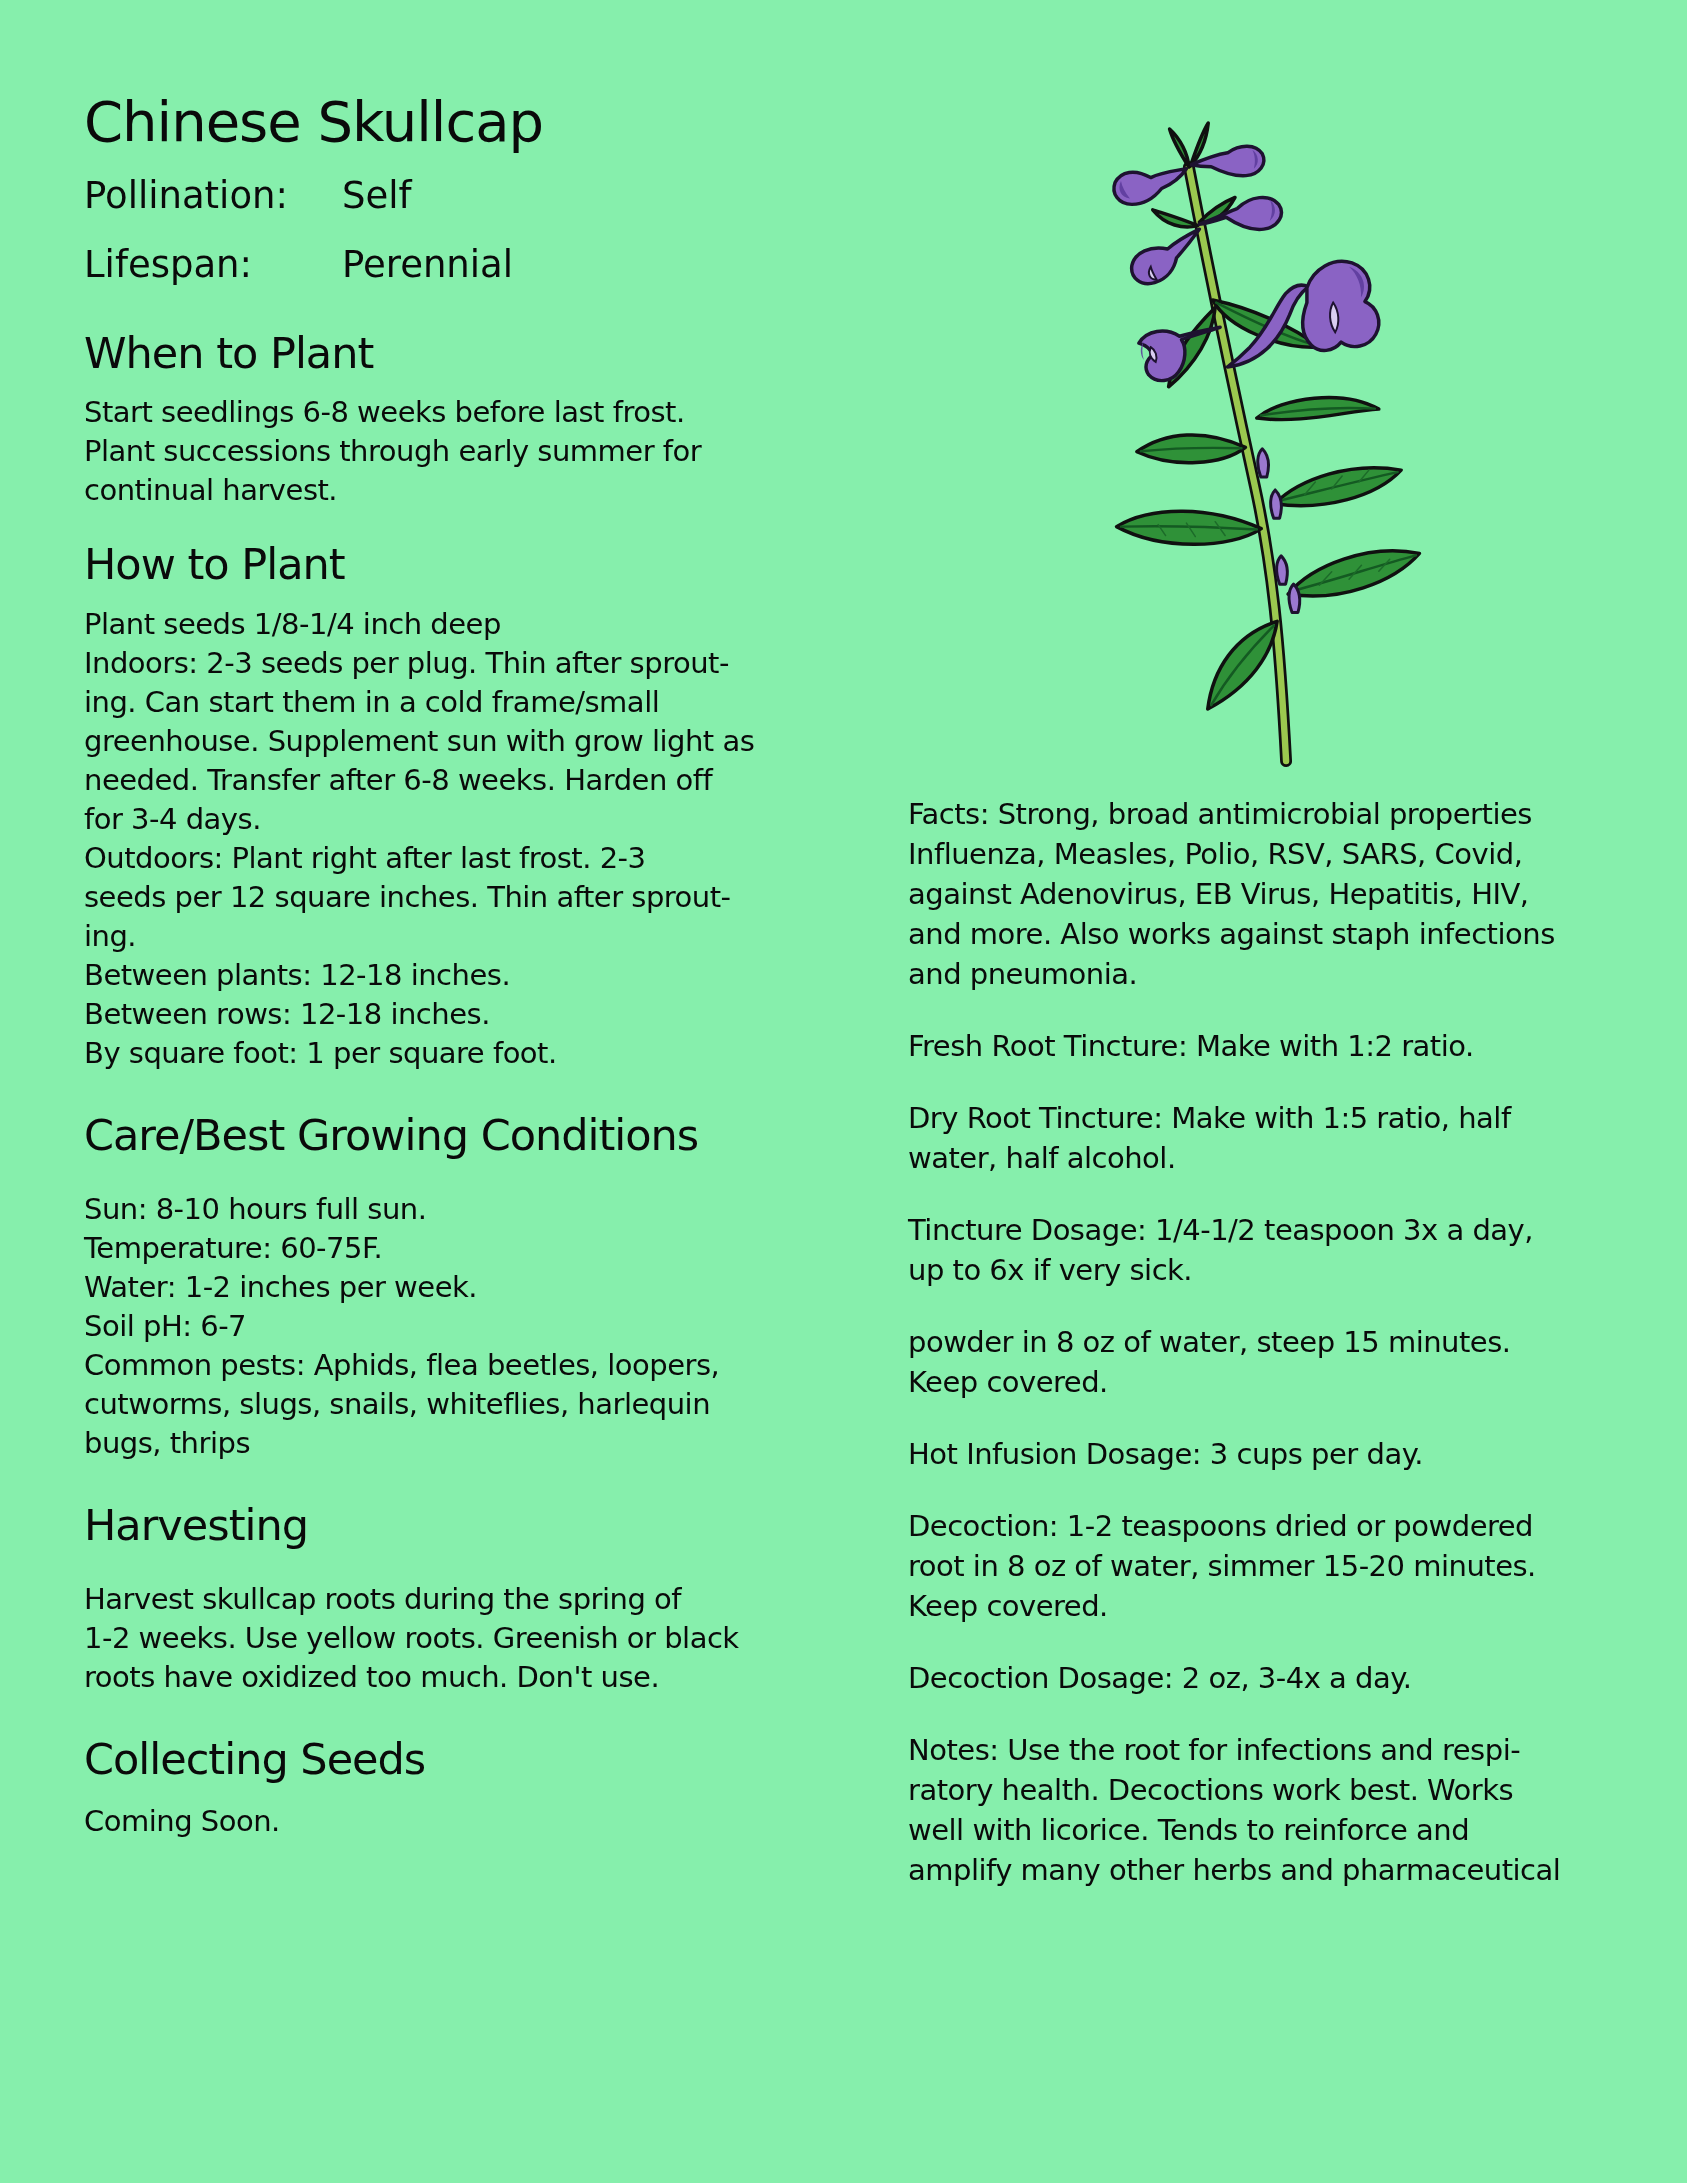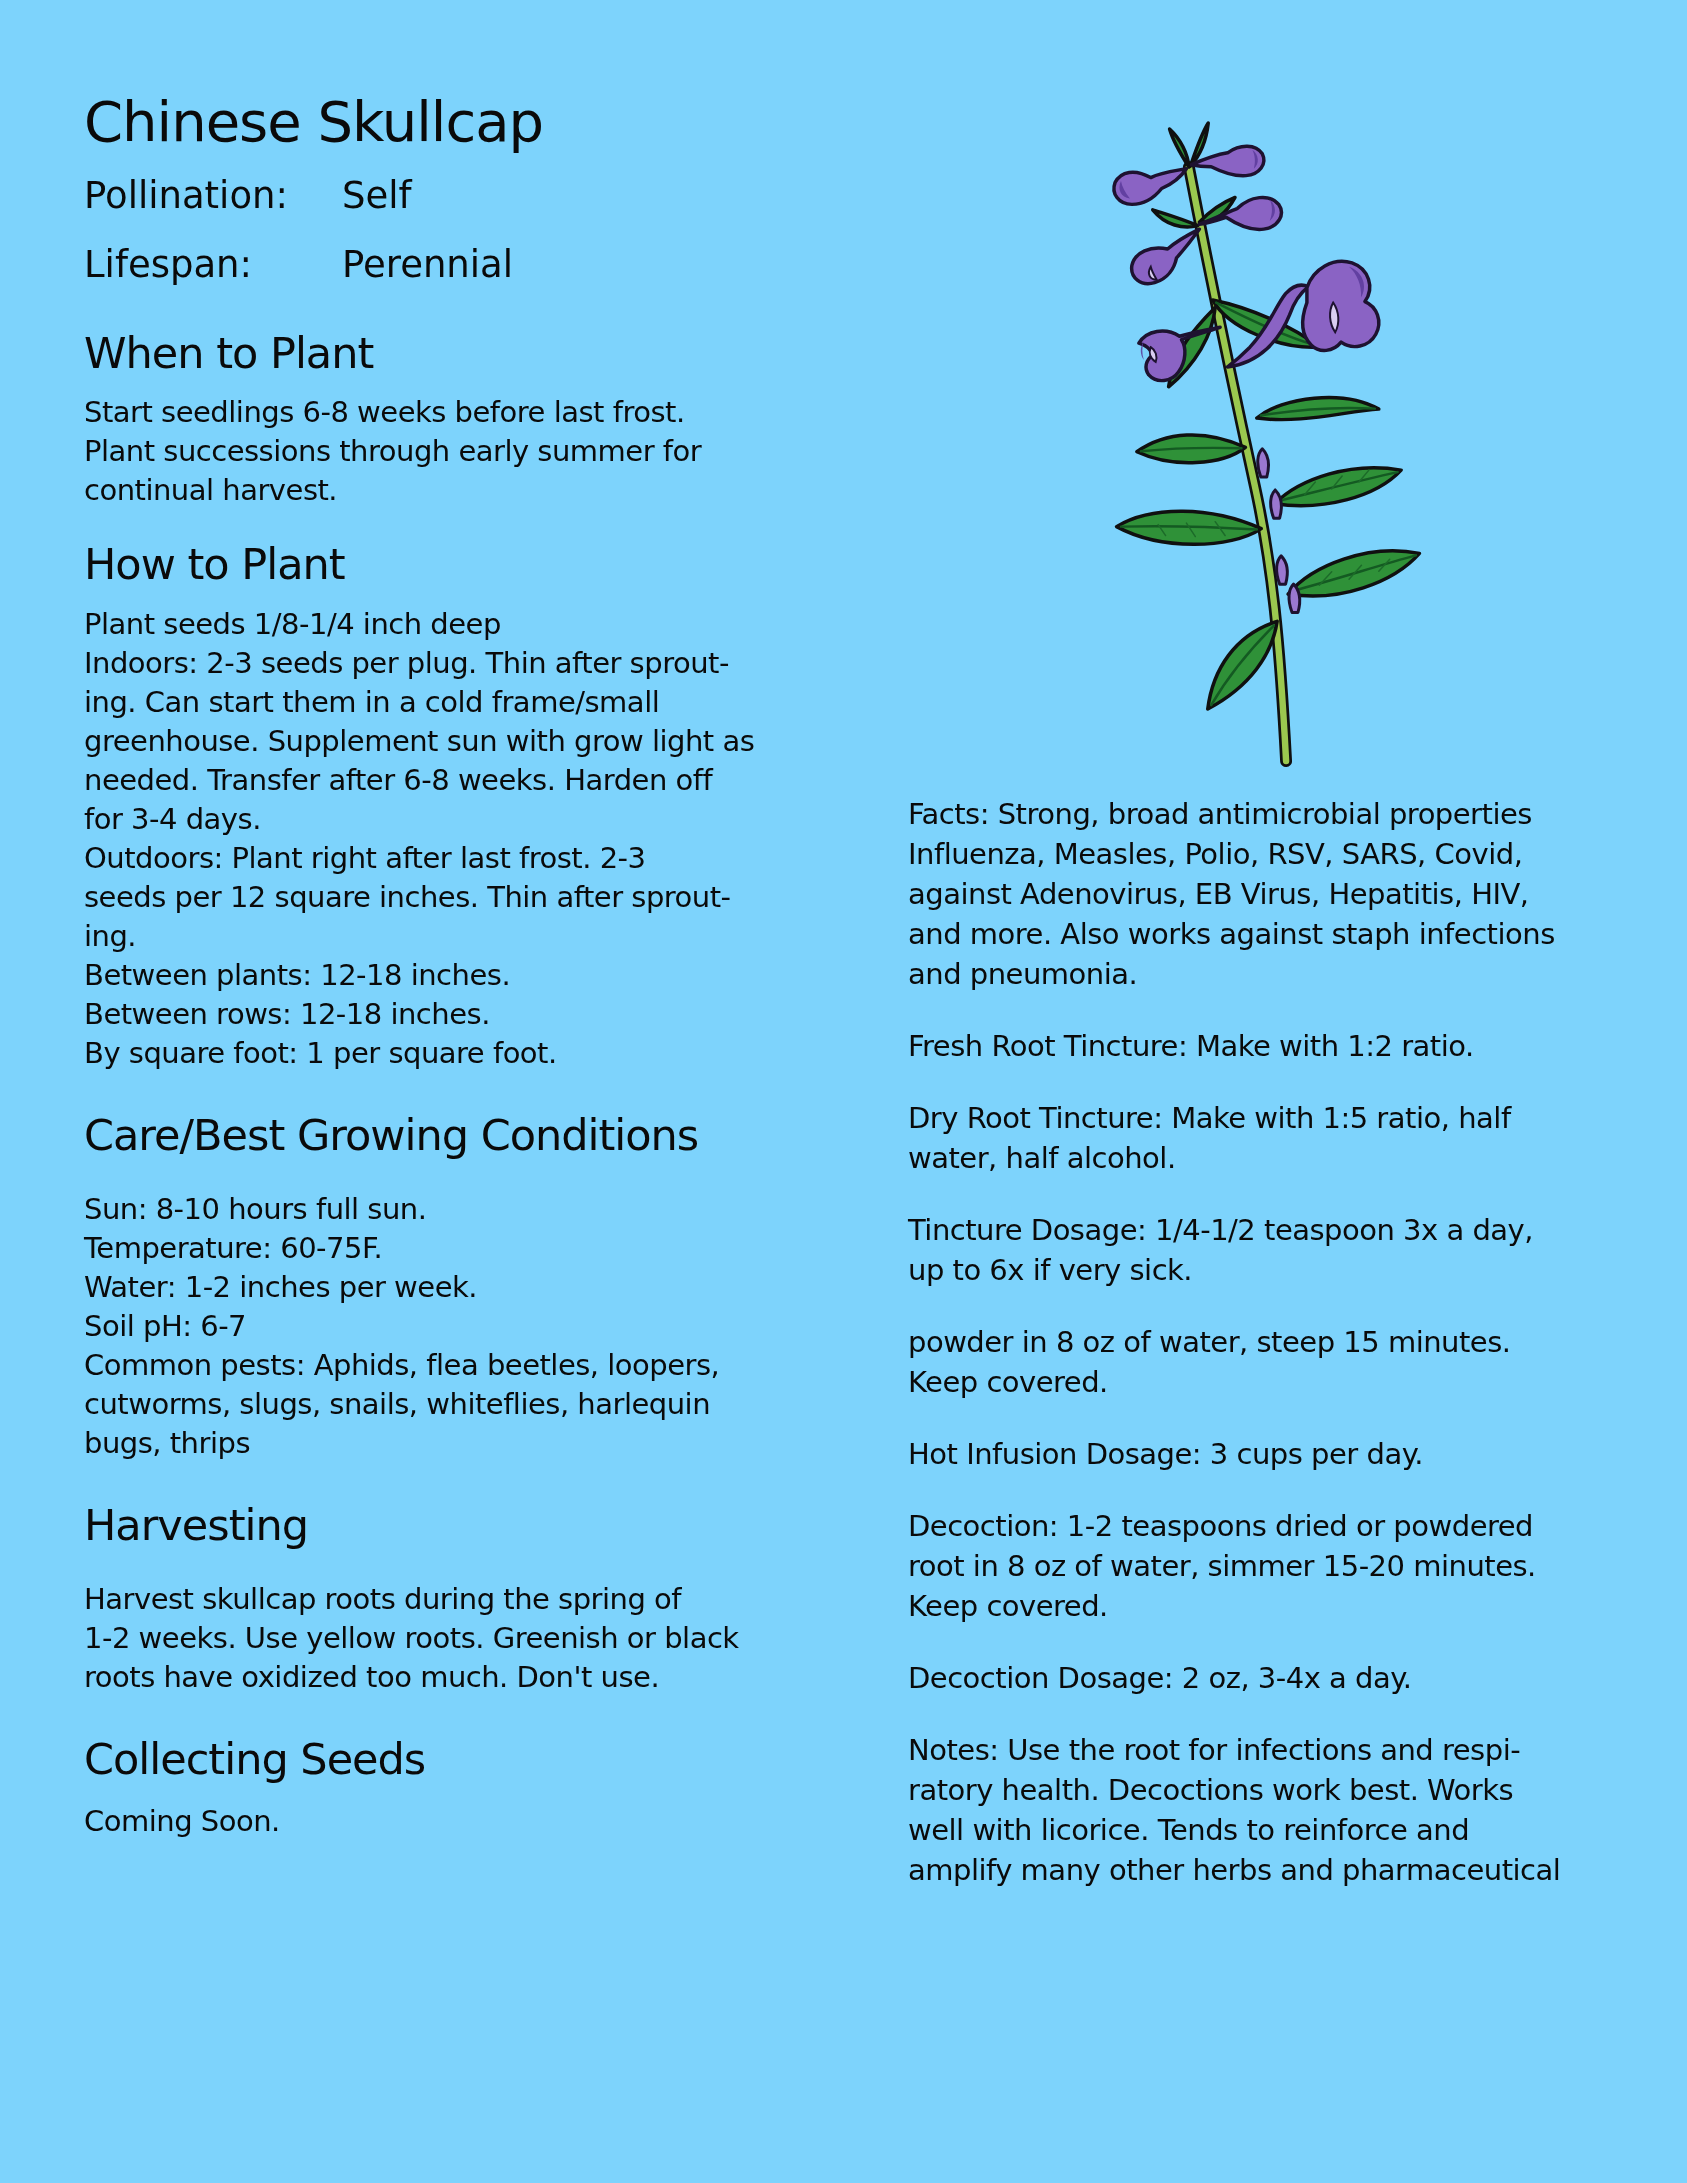--- a/index.html
+++ b/index.html
@@ -9,21 +9,21 @@
     width: 1687px;
     height: 2183px;
     position: relative;
     font-family: "DejaVu Sans", "Liberation Sans", sans-serif;
     color: #0a0a0a;
     overflow: hidden;
   }
   .page {
     position: absolute;
     inset: 0;
-    background: #7dd3fc;
+    background: #86efac;
     padding-left: 40px;
   }
   .left-col {
     position: absolute;
     left: 84px;
     top: 82px;
     width: 759px;
   }
   .page-title {
     font-size: 56px;

